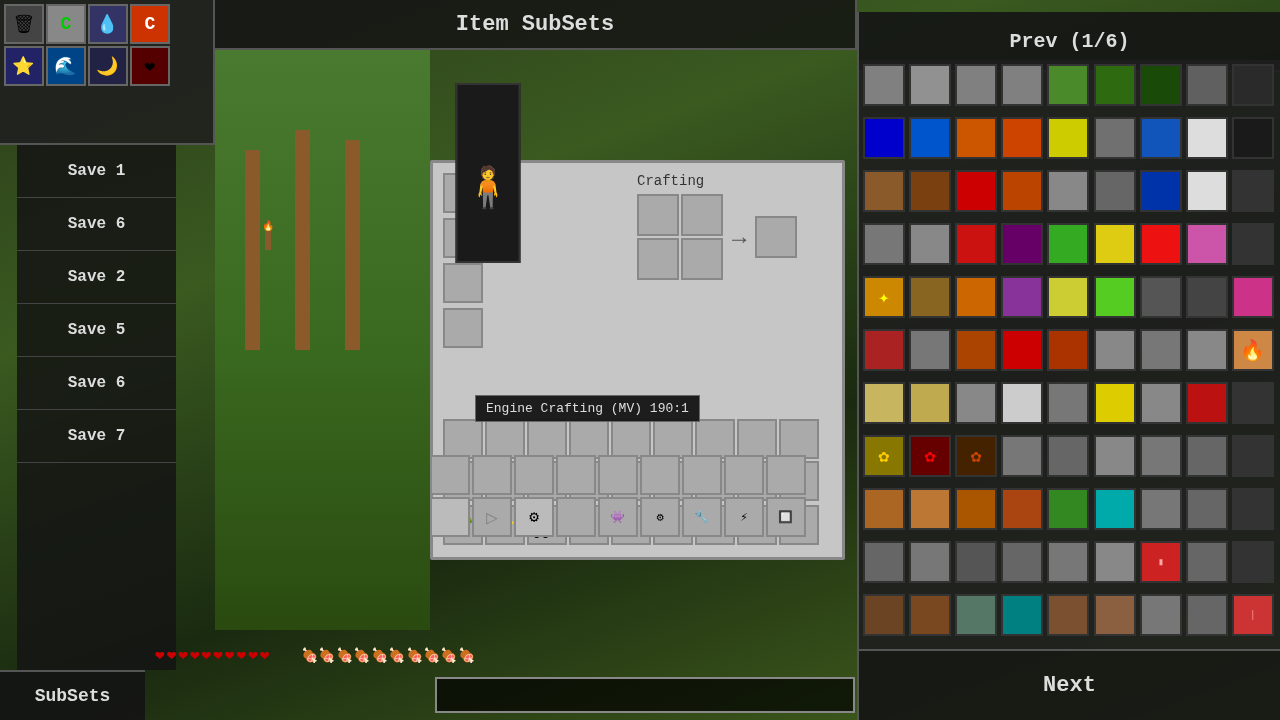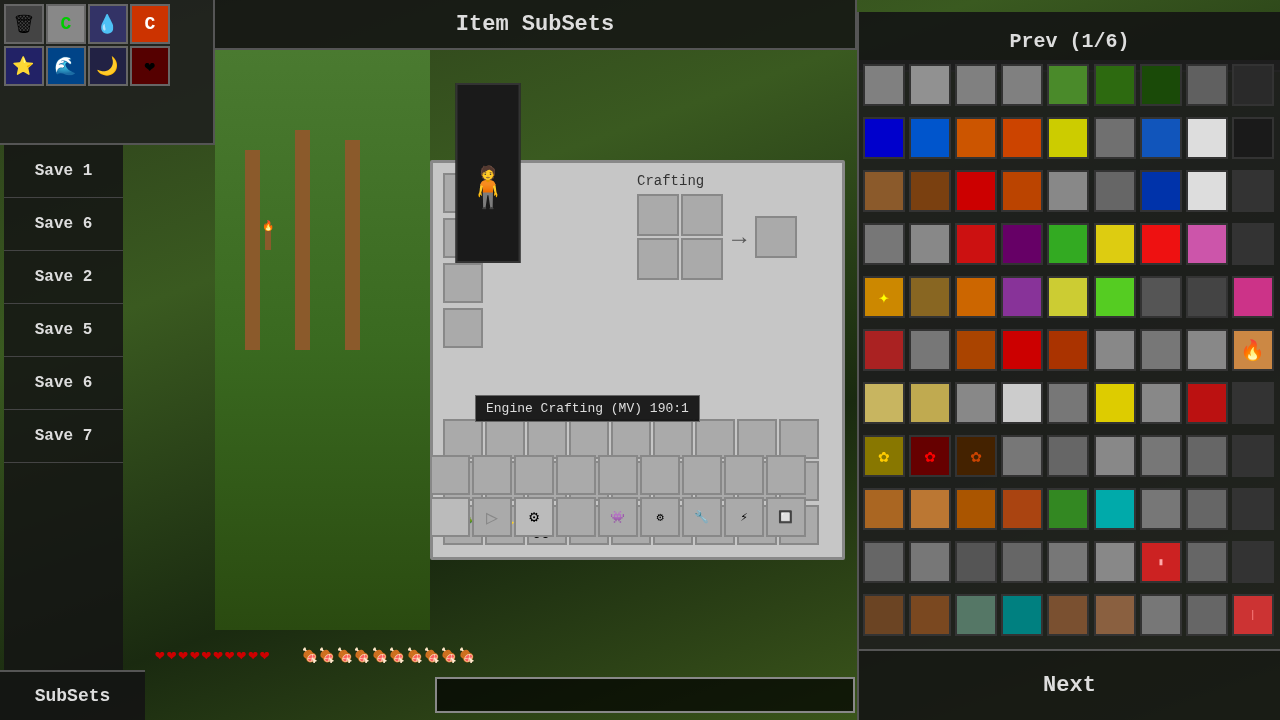--- a/index.html
+++ b/index.html
@@ -40,22 +40,22 @@
       width: 40px; height: 40px;
       background: #444;
       border: 2px solid #666;
       display: flex; align-items: center; justify-content: center;
       font-size: 18px;
     }
 
     
     #save-panel {
       position: absolute;
-      left: 4px; top: 145px;
-      width: 119px;
+      left: 17px; top: 145px;
+      width: 159px;
       bottom: 50px;
       background: rgba(20,20,20,0.85);
     }
     .save-slot {
       height: 53px;
       display: flex; align-items: center; justify-content: center;
       color: #ddd;
       font-size: 16px;
       font-weight: bold;
       border-bottom: 1px solid #444;

